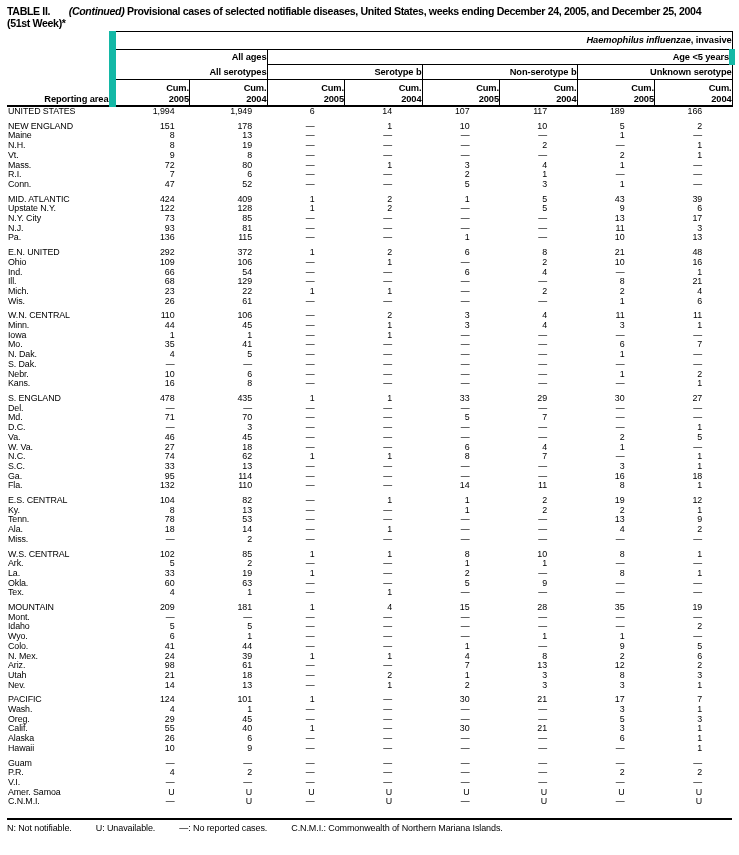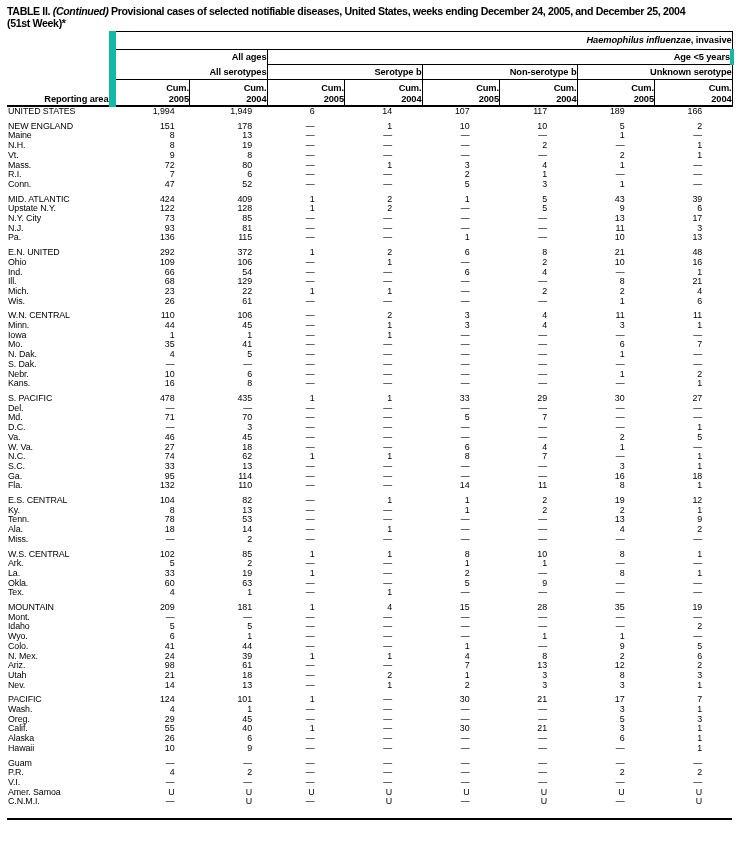--- a/index.html
+++ b/index.html
@@ -22,21 +22,21 @@
     letter-spacing: -0.35px;
     white-space: nowrap;
     line-height: 12px;
   }
   .title-line2 {
     font-size: 10.6px;
     font-weight: bold;
     letter-spacing: -0.35px;
     line-height: 12px;
   }
-  .ital { font-style: italic; }
+  .ital { font-style: italic; margin-left: 16px; }
 
   
   table {
     border-collapse: collapse;
     table-layout: fixed;
     width: 725px;
     margin-top: 2px;
   }
   col.c-area { width: 105px; }
   col.c-data { width: 77.5px; }
@@ -53,21 +53,21 @@
   th.h-disease {
     border-top: 1px solid #000;
     border-bottom: 1px solid #000;
     border-right: 1px solid #000;
     border-left: 1px solid #000;
     height: 17px;
   }
   th.h-allages { height: 14px; }
   th.h-age5 {
     border-left: 1px solid #000;
-    border-right: 4px solid #14b8a6;
+    border-right: 6px solid #14b8a6;
     border-bottom: 1px solid #000;
     height: 14px;
     padding-left: 48px;
   }
   th.h-group {
     border-bottom: 1px solid #000;
     height: 14px;
   }
   th.h-group.gl { border-left: 1px solid #000; }
   th.h-group.gr { border-right: 1px solid #000; }
@@ -477,21 +477,21 @@
           <td class="val c12">16</td>
           <td class="val c12">8</td>
           <td class="val c38">—</td>
           <td class="val c38">—</td>
           <td class="val c38">—</td>
           <td class="val c38">—</td>
           <td class="val c38">—</td>
           <td class="val c38">1</td>
         </tr>
         <tr class="gap">
-          <td class="area">S. PACIFIC</td>
+          <td class="area">S. ENGLAND</td>
           <td class="val c12">478</td>
           <td class="val c12">435</td>
           <td class="val c38">1</td>
           <td class="val c38">1</td>
           <td class="val c38">33</td>
           <td class="val c38">29</td>
           <td class="val c38">30</td>
           <td class="val c38">27</td>
         </tr>
         <tr>
@@ -920,15 +920,18 @@
           <td class="val c38">U</td>
           <td class="val c38">—</td>
           <td class="val c38">U</td>
           <td class="val c38">—</td>
           <td class="val c38">U</td>
         </tr>
       </tbody>
   </table>
 
   <div class="footnotes">
+    <div class="legend">
+      <span>N: Not notifiable.</span><span>U: Unavailable.</span><span>—: No reported cases.</span><span>C.N.M.I.: Commonwealth of Northern Mariana Islands.</span>
+    </div>
   </div>
 
 </div>
 
 </body></html>

